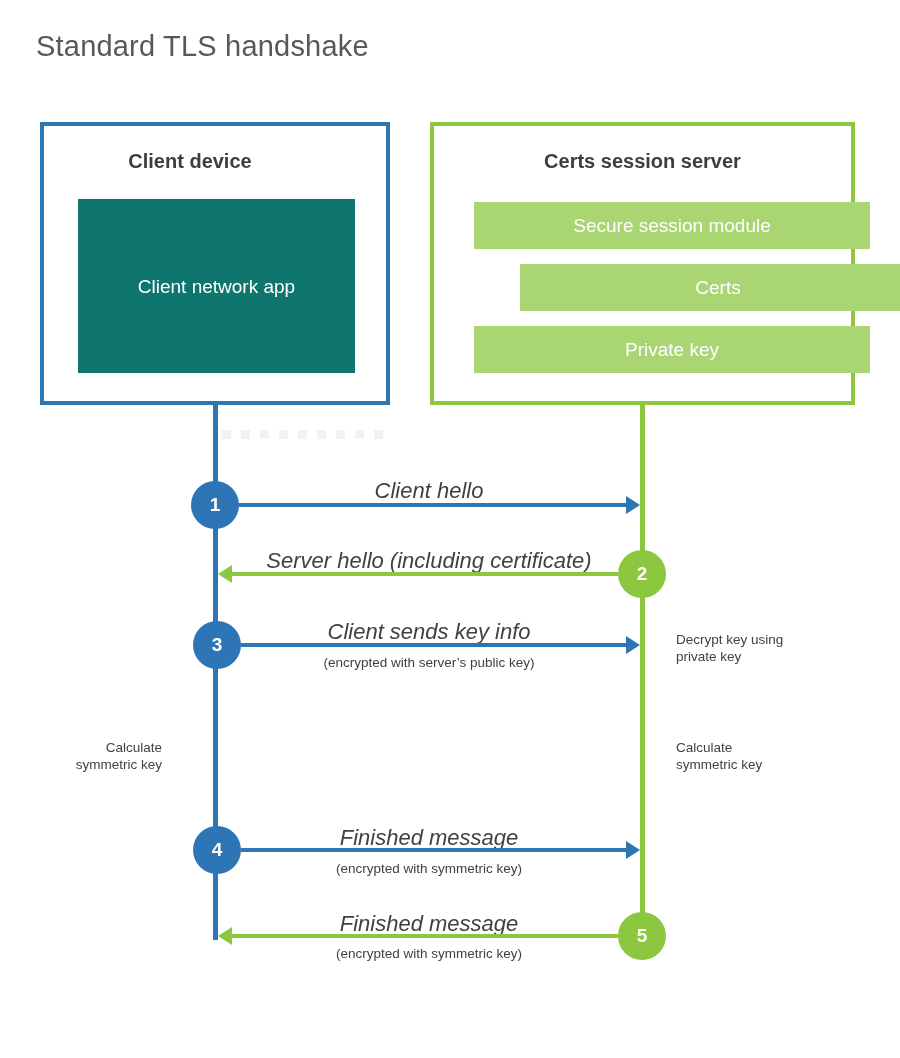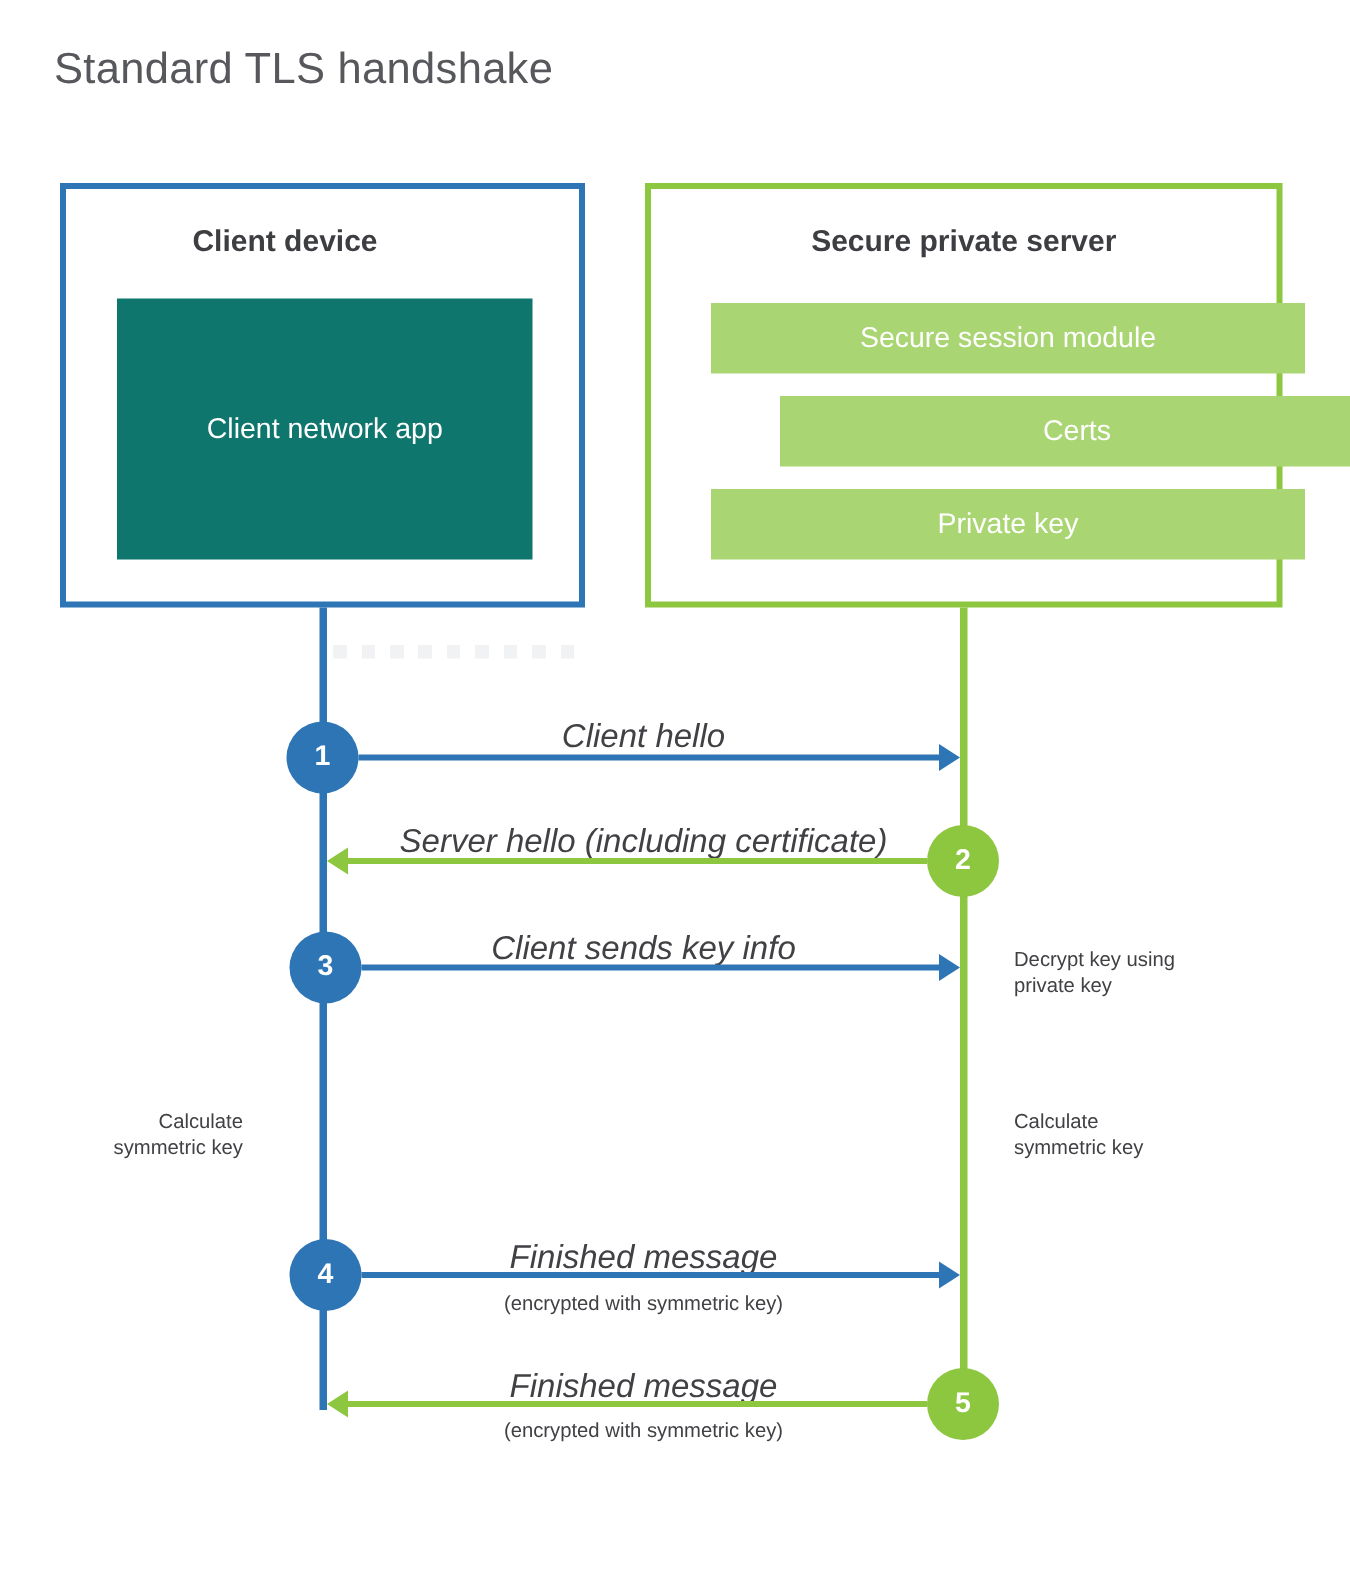--- a/index.html
+++ b/index.html
@@ -47,21 +47,21 @@
 
   <div class="abs page-title">Standard TLS handshake</div>
 
   <div class="abs actor-box client-box"></div>
   <div class="abs actor-title" style="left:40px;width:300px;">Client device</div>
   <div class="abs client-app">
     <div class="client-app-label">Client network app</div>
   </div>
 
   <div class="abs actor-box server-box"></div>
-  <div class="abs actor-title" style="left:430px;width:425px;">Secure private server</div>
+  <div class="abs actor-title" style="left:430px;width:425px;">Certs session server</div>
   <div class="abs server-bar" style="top:202px;">Secure session module</div>
   <div class="abs server-bar" style="top:264px;margin-left:46px;">Certs</div>
   <div class="abs server-bar" style="top:326px;">Private key</div>
 
   <div class="abs lifeline blue"></div>
   <div class="abs lifeline green"></div>
   <div class="abs dashed-artifact"></div>
 
   <div class="abs msg-label" style="top:478px;">Client hello</div>
   <div class="abs arrow-line blue" style="left:239px;top:503px;width:387px;"></div>
@@ -70,20 +70,21 @@
 
   <div class="abs msg-label" style="top:548px;">Server hello (including certificate)</div>
   <div class="abs arrow-line green" style="left:232px;top:572px;width:386px;"></div>
   <div class="abs arrow-head left green" style="left:218px;top:565px;"></div>
   <div class="abs step-circle green" style="left:618px;top:550px;">2</div>
 
   <div class="abs msg-label" style="top:619px;">Client sends key info</div>
   <div class="abs arrow-line blue" style="left:241px;top:643px;width:385px;"></div>
   <div class="abs arrow-head right blue" style="left:626px;top:636px;"></div>
   <div class="abs step-circle blue" style="left:193px;top:621px;">3</div>
+  <div class="abs msg-sub" style="top:655px;">(encrypted with server’s public key)</div>
   <div class="abs side-note" style="left:676px;top:631px;width:135px;">Decrypt key using private key</div>
 
   <div class="abs side-note" style="left:57px;top:739px;width:105px;text-align:right;">Calculate symmetric key</div>
   <div class="abs side-note" style="left:676px;top:739px;width:90px;">Calculate symmetric key</div>
 
   <div class="abs msg-label" style="top:825px;">Finished message</div>
   <div class="abs arrow-line blue" style="left:241px;top:848px;width:385px;"></div>
   <div class="abs arrow-head right blue" style="left:626px;top:841px;"></div>
   <div class="abs step-circle blue" style="left:193px;top:826px;">4</div>
   <div class="abs msg-sub" style="top:861px;">(encrypted with symmetric key)</div>

